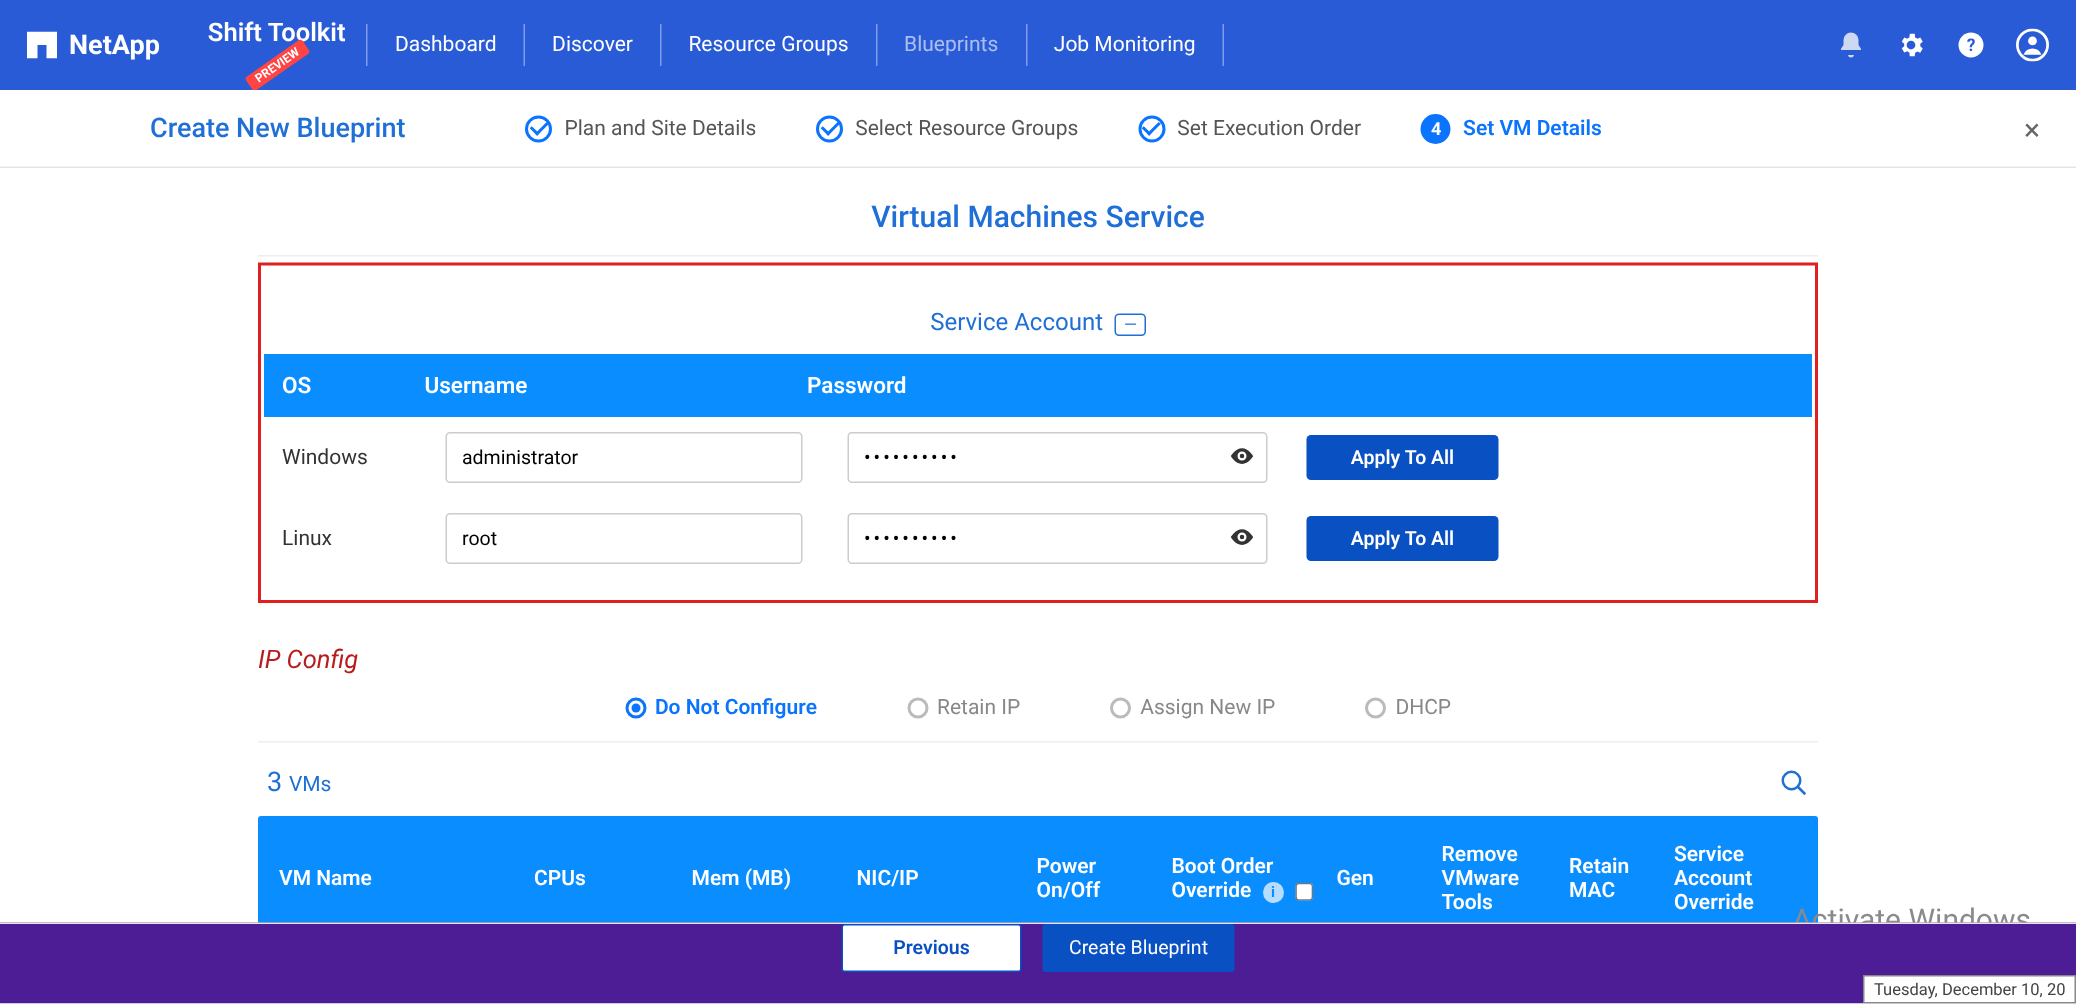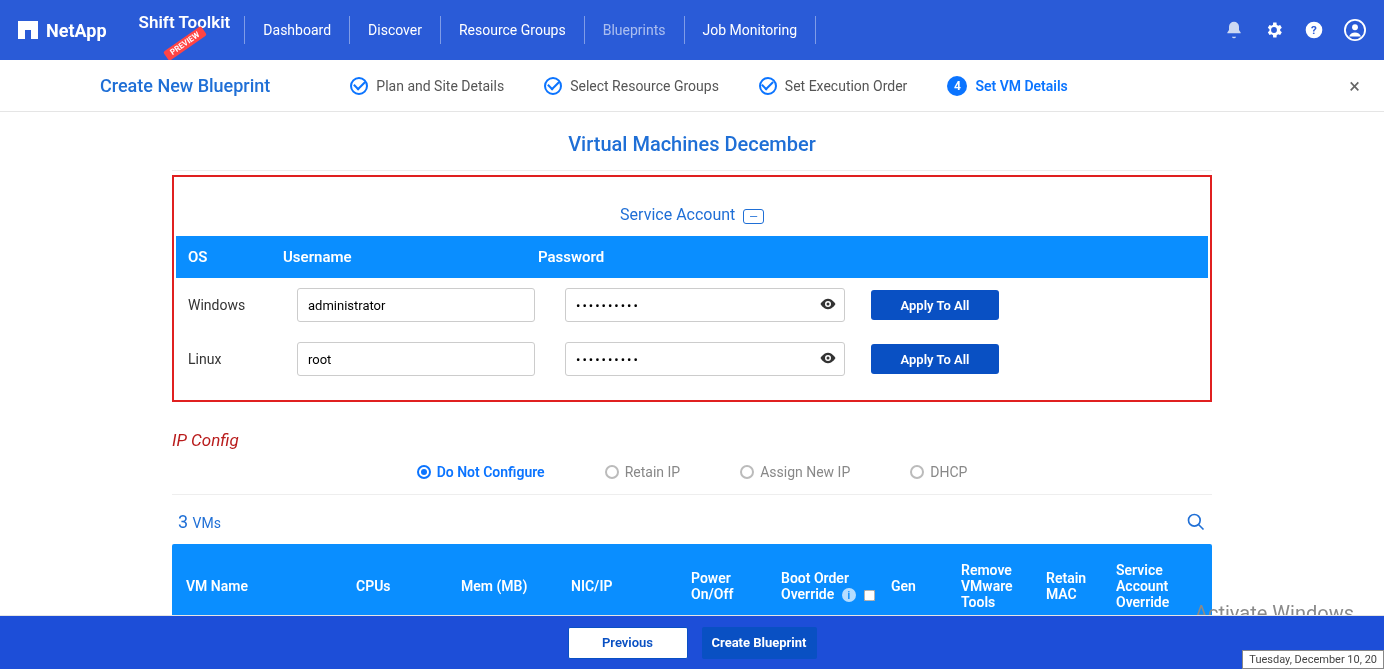--- a/index.html
+++ b/index.html
@@ -73,23 +73,23 @@
   .th-name{width:170px;} .th-cpu{width:105px;} .th-mem{width:110px;} .th-nic{width:120px;}
   .th-power{width:90px;} .th-boot{width:110px;} .th-gen{width:70px;} .th-rem{width:85px;} .th-mac{width:70px;} .th-svc{width:80px;}
   .th .info-i{ display:inline-flex; width:14px; height:14px; border-radius:50%; background:rgba(255,255,255,.7); color:#0a8eff; font-size:10px; align-items:center; justify-content:center; font-weight:700; margin-left:4px;}
   .th input[type=checkbox]{ transform:scale(.9); margin-left:4px; vertical-align:middle;}
 
   
   .watermark { position:absolute; right:30px; bottom:30px; text-align:right; color:#8a8a8a;}
   .watermark .l1{ font-size:20px; } .watermark .l2{ font-size:12px;}
 
   
-  .bottom-bar { position:absolute; left:0; right:0; bottom:0; height:54px; border-top:1px solid #e5e5e5; background:#1d4ed8; display:flex; align-items:center; justify-content:center; gap:14px;}
+  .bottom-bar { position:absolute; left:0; right:0; bottom:0; height:54px; border-top:1px solid #e5e5e5; background:#4c1d95; display:flex; justify-content:center; gap:14px;}
   .btn-prev { width:120px; height:32px; background:#fff; border:1px solid #0950c3; color:#0950c3; font-size:13px; font-weight:600; border-radius:2px; cursor:pointer;}
-  .btn-create { width:115px; height:32px; background:#0950c3; border:none; color:#fff; font-size:13px; font-weight:700; border-radius:2px; cursor:pointer;}
+  .btn-create { width:128px; height:32px; background:#0950c3; border:none; color:#fff; font-size:13px; font-weight:400; border-radius:2px; cursor:pointer;}
 
   .date-chip { position:absolute; right:0; bottom:0; border:1px solid #888; background:#fff; font-size:11px; padding:2px 6px; color:#444; white-space:nowrap;}
 </style>
 </head>
 <body>
 
 <div class="topbar">
   <div class="brand">
     <svg width="20" height="18" viewBox="0 0 20 18">
         <path fill="#fff" d="M0 0h7v18H0zM13 0h7v18h-7zM7 0h6v9H7z"></path>
@@ -149,21 +149,21 @@
     </div>
     <div class="wiz-step active">
       <span class="step-circle-active">4</span>
       <span>Set VM Details</span>
     </div>
   </div>
   <span class="wiz-close">×</span>
 </div>
 
 <div class="content">
-  <div class="page-heading">Virtual Machines December</div>
+  <div class="page-heading">Virtual Machines Service</div>
 
   <div class="card">
     <hr class="thin">
 
     <div class="svc-area">
       <div class="svc-title">
         <span>Service Account</span>
         <span class="collapse">—</span>
       </div>
       <div class="svc-header">

